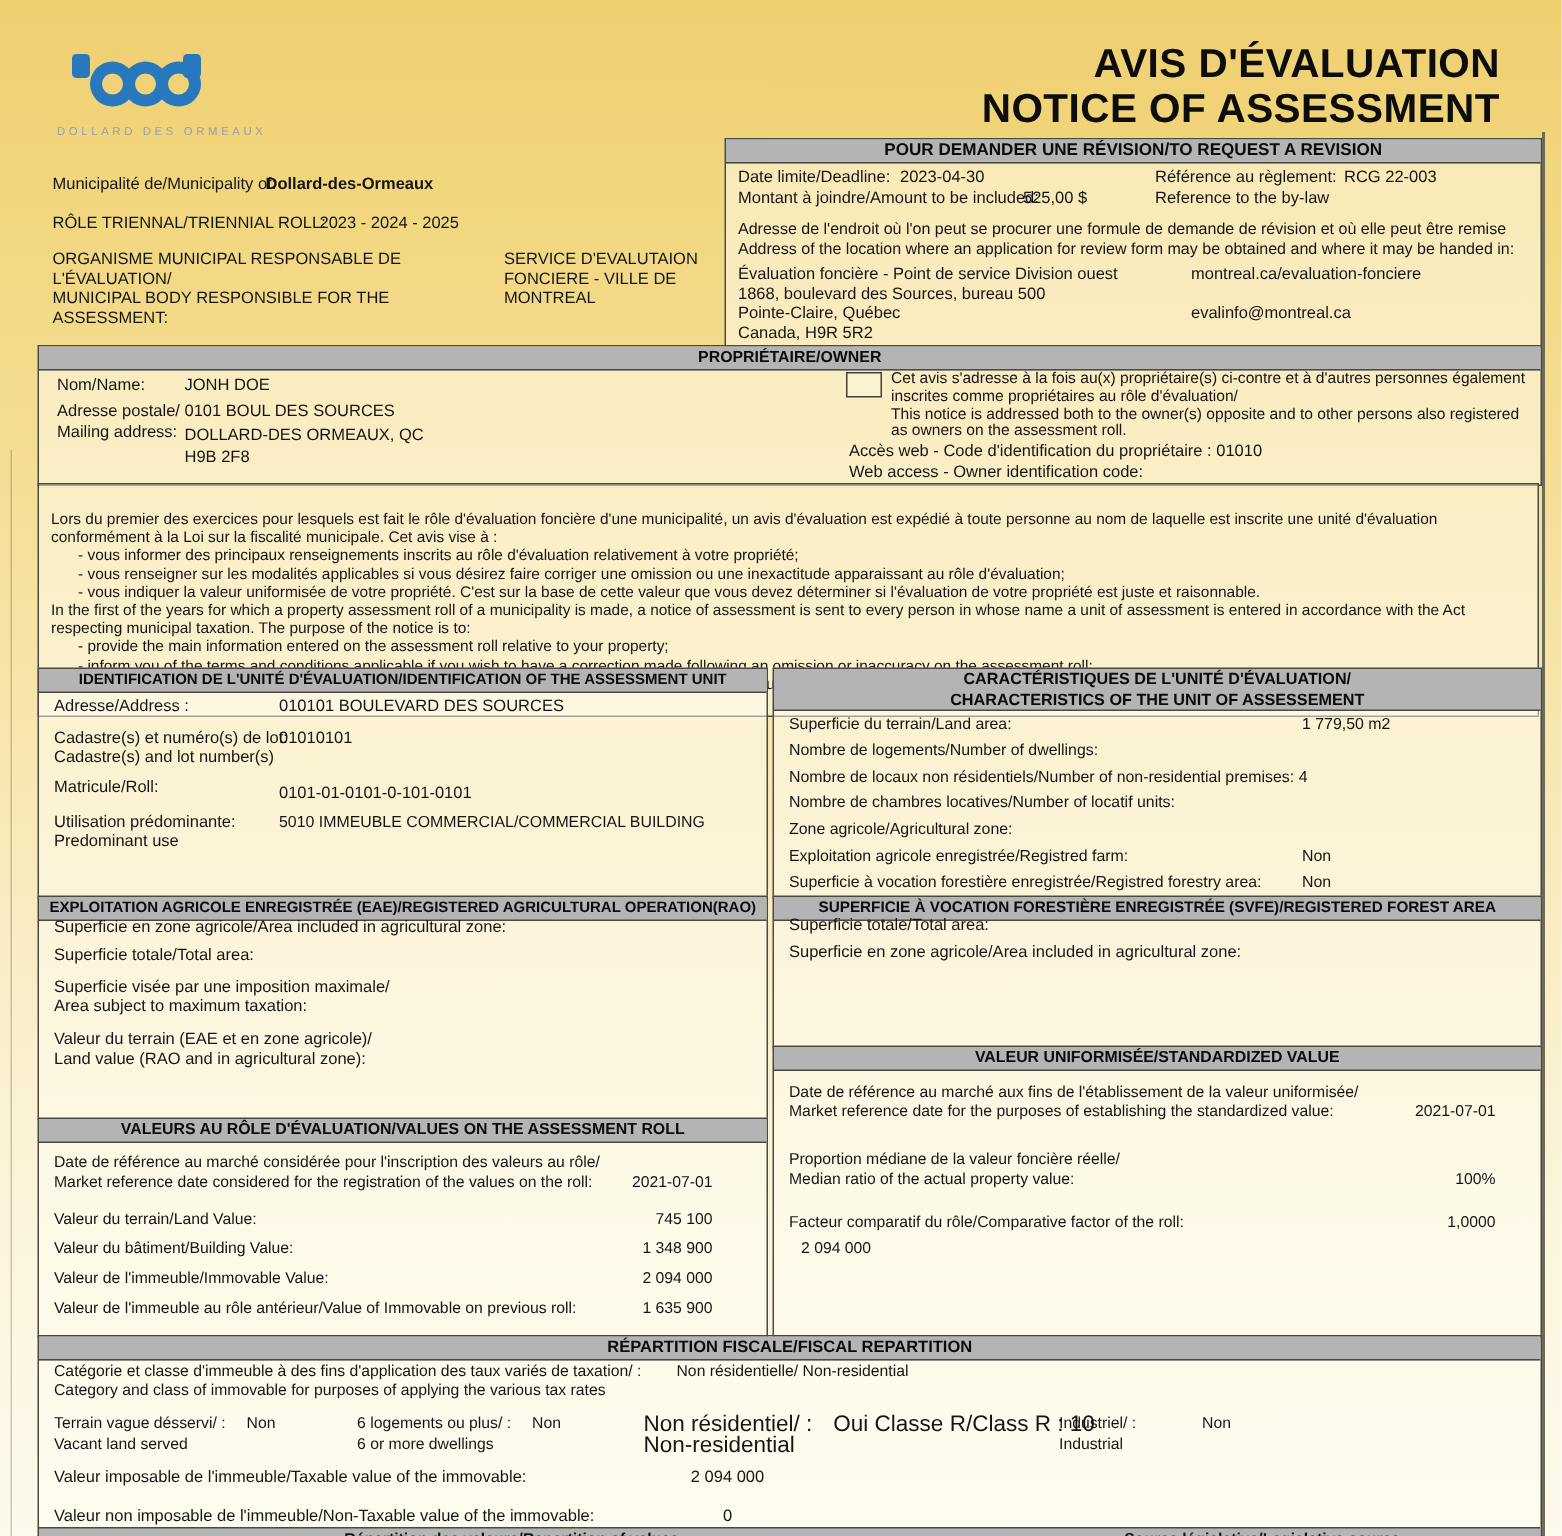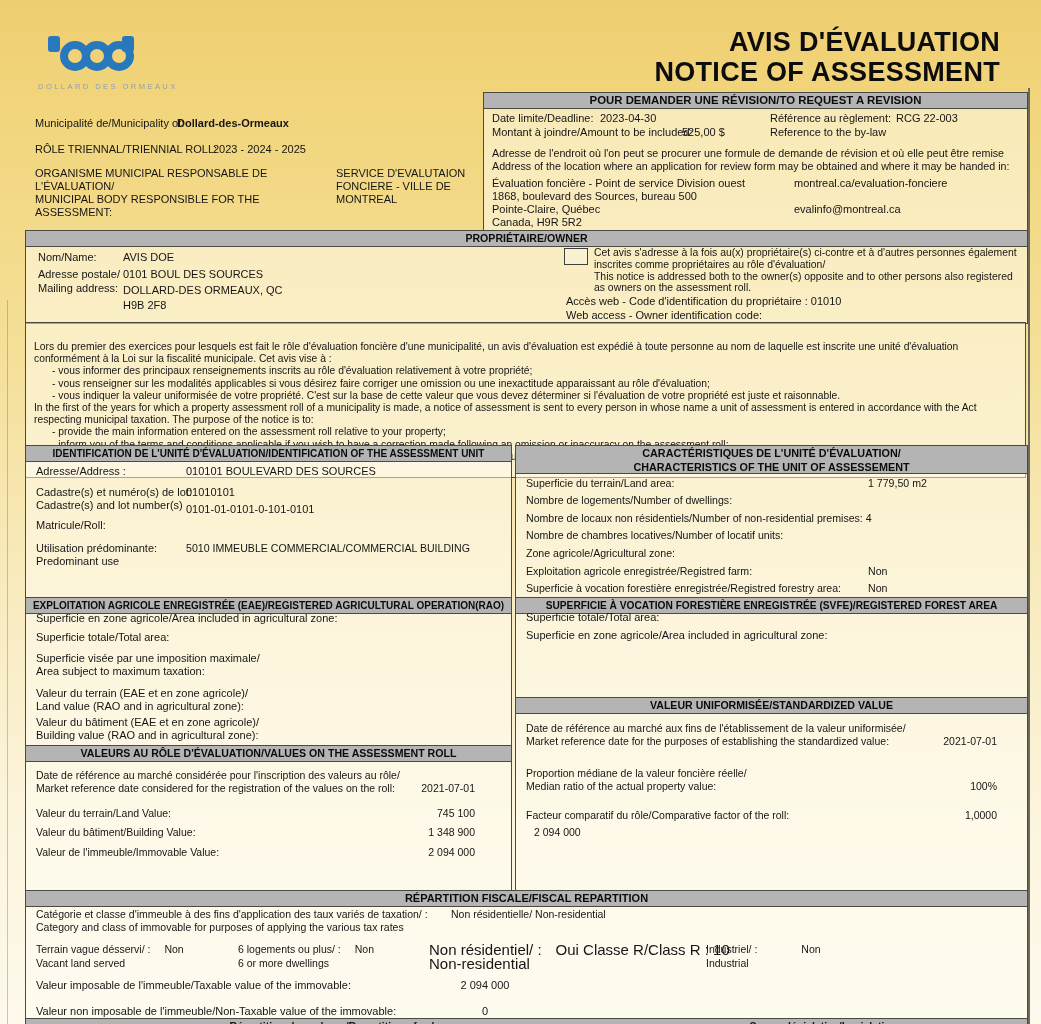--- a/index.html
+++ b/index.html
@@ -86,21 +86,21 @@
   <div class="abs fs11 nw" style="left:310px;top:84px;">montreal.ca/evaluation-fonciere</div>
   <div class="abs fs11 nw" style="left:8px;top:97px;">1868, boulevard des Sources, bureau 500</div>
   <div class="abs fs11 nw" style="left:8px;top:110px;">Pointe-Claire, Québec</div>
   <div class="abs fs11 nw" style="left:310px;top:110px;">evalinfo@montreal.ca</div>
   <div class="abs fs11 nw" style="left:8px;top:123px;">Canada, H9R 5R2</div>
 </div>
 
 <div class="box" id="owner-box" style="left:25px;top:230px;width:1001px;height:92px;">
   <div class="band band1">PROPRIÉTAIRE/OWNER</div>
   <div class="abs fs11 nw" style="left:12px;top:20px;">Nom/Name:</div>
-  <div class="abs fs11 nw" style="left:97px;top:20px;">AVIS DOE</div>
+  <div class="abs fs11 nw" style="left:97px;top:20px;">JONH DOE</div>
   <div class="abs fs11 pre" style="left:12px;top:36px;line-height:14px;">Adresse postale/
 Mailing address:</div>
   <div class="abs fs11 pre" style="left:97px;top:36px;line-height:15.5px;">0101 BOUL DES SOURCES
 DOLLARD-DES ORMEAUX, QC
 H9B 2F8</div>
   <div class="abs" id="owner-checkbox" style="left:538px;top:17px;"></div>
   <div class="abs pre" style="left:568px;top:16px;width:424px;font-size:10.4px;line-height:11.8px;">Cet avis s'adresse à la fois au(x) propriétaire(s) ci-contre et à d'autres personnes également inscrites comme propriétaires au rôle d'évaluation/
 This notice is addressed both to the owner(s) opposite and to other persons also registered as owners on the assessment roll.</div>
   <div class="abs fs11 nw" style="left:540px;top:64px;">Accès web - Code d'identification du propriétaire : 01010</div>
   <div class="abs fs11 nw" style="left:540px;top:78px;">Web access - Owner identification code:</div>
@@ -118,21 +118,21 @@
 </div>
 
 <div class="box" id="id-box" style="left:25px;top:445px;width:485px;height:152px;">
   <div class="band band1" style="font-size:10px;">IDENTIFICATION DE L'UNITÉ D'ÉVALUATION/IDENTIFICATION OF THE ASSESSMENT UNIT</div>
   <div class="abs fs11 nw" style="left:10px;top:19px;">Adresse/Address :</div>
   <div class="abs fs11 nw" style="left:160px;top:19px;">010101 BOULEVARD DES SOURCES</div>
   <div class="abs fs11 pre lh13" style="left:10px;top:40px;">Cadastre(s) et numéro(s) de lot:
 Cadastre(s) and lot number(s)</div>
   <div class="abs fs11 nw" style="left:160px;top:40px;">01010101</div>
   <div class="abs fs11 nw" style="left:10px;top:73px;">Matricule/Roll:</div>
-  <div class="abs fs11 nw" style="left:160px;top:57px;">0101-01-0101-0-101-0101</div>
+  <div class="abs fs11 nw" style="left:160px;top:77px;">0101-01-0101-0-101-0101</div>
   <div class="abs fs11 pre lh13" style="left:10px;top:96px;">Utilisation prédominante:
 Predominant use</div>
   <div class="abs nw" style="left:160px;top:96px;font-size:10.6px;">5010  IMMEUBLE COMMERCIAL/COMMERCIAL BUILDING</div>
 </div>
 
 <div class="box" id="char-box" style="left:515px;top:445px;width:511px;height:152px;">
   <div class="band band2 pre">CARACTÉRISTIQUES DE L'UNITÉ D'ÉVALUATION/
 CHARACTERISTICS OF THE UNIT OF ASSESSEMENT</div>
   <div class="crow" style="top:31px;">
       <span class="lbl">Superficie du terrain/Land area:</span>
@@ -165,22 +165,20 @@
 </div>
 
 <div class="box" id="eae-box" style="left:25px;top:597px;width:485px;height:148px;">
   <div class="band band1" style="font-size:10px;">EXPLOITATION AGRICOLE ENREGISTRÉE (EAE)/REGISTERED AGRICULTURAL OPERATION(RAO)</div>
   <div class="abs fs11 nw" style="left:10px;top:14px;">Superficie en zone agricole/Area included in agricultural zone:</div>
   <div class="abs fs11 nw" style="left:10px;top:33px;">Superficie totale/Total area:</div>
   <div class="abs fs11 pre lh13" style="left:10px;top:54px;">Superficie visée par une imposition maximale/
 Area subject to maximum taxation:</div>
   <div class="abs fs11 pre lh13" style="left:10px;top:89px;">Valeur du terrain (EAE et en zone agricole)/
 Land value (RAO and in agricultural zone):</div>
-  <div class="abs fs11 pre lh13" style="left:10px;top:118px;">Valeur du bâtiment (EAE et en zone agricole)/
-Building value (RAO and in agricultural zone):</div>
 </div>
 
 <div class="box" id="svfe-box" style="left:515px;top:597px;width:511px;height:100px;">
   <div class="band band1" style="font-size:10.2px;">SUPERFICIE À VOCATION FORESTIÈRE ENREGISTRÉE (SVFE)/REGISTERED FOREST AREA</div>
   <div class="abs fs11 nw" style="left:10px;top:13px;">Superficie totale/Total area:</div>
   <div class="abs fs11 nw" style="left:10px;top:31px;">Superficie en zone agricole/Area included in agricultural zone:</div>
 </div>
 
 <div class="box" id="std-box" style="left:515px;top:697px;width:511px;height:193px;">
   <div class="band band1">VALEUR UNIFORMISÉE/STANDARDIZED VALUE</div>
@@ -215,20 +213,24 @@
       <span class="val">745 100</span>
     </div>
   <div class="srow" style="top:80px;right:36px;">
       <span class="lbl">Valeur du bâtiment/Building Value:</span>
       <span class="val">1 348 900</span>
     </div>
   <div class="srow" style="top:100px;right:36px;">
       <span class="lbl">Valeur de l'immeuble/Immovable Value:</span>
       <span class="val">2 094 000</span>
     </div>
+  <div class="srow" style="top:120px;right:36px;">
+      <span class="lbl">Valeur de l'immeuble au rôle antérieur/Value of Immovable on previous roll:</span>
+      <span class="val">1 635 900</span>
+    </div>
 </div>
 
 <div class="box" id="fiscal-box" style="left:25px;top:890px;width:1001px;height:134px;overflow:hidden;">
   <div class="band band1" style="font-size:11px;">RÉPARTITION FISCALE/FISCAL REPARTITION</div>
   <div class="abs pre" style="left:10px;top:17px;font-size:10.5px;line-height:13px;">Catégorie et classe d'immeuble à des fins d'application des taux variés de taxation/ :
 Category and class of immovable for purposes of applying the various tax rates</div>
   <div class="abs nw" style="left:425px;top:17px;font-size:10.5px;">Non résidentielle/ Non-residential</div>
 
   <div class="abs" style="left:10px;top:52px;font-size:10.5px;line-height:13.5px;">
     <div><span>Terrain vague désservi/ :</span><span style="margin-left:14px;">Non</span></div>

